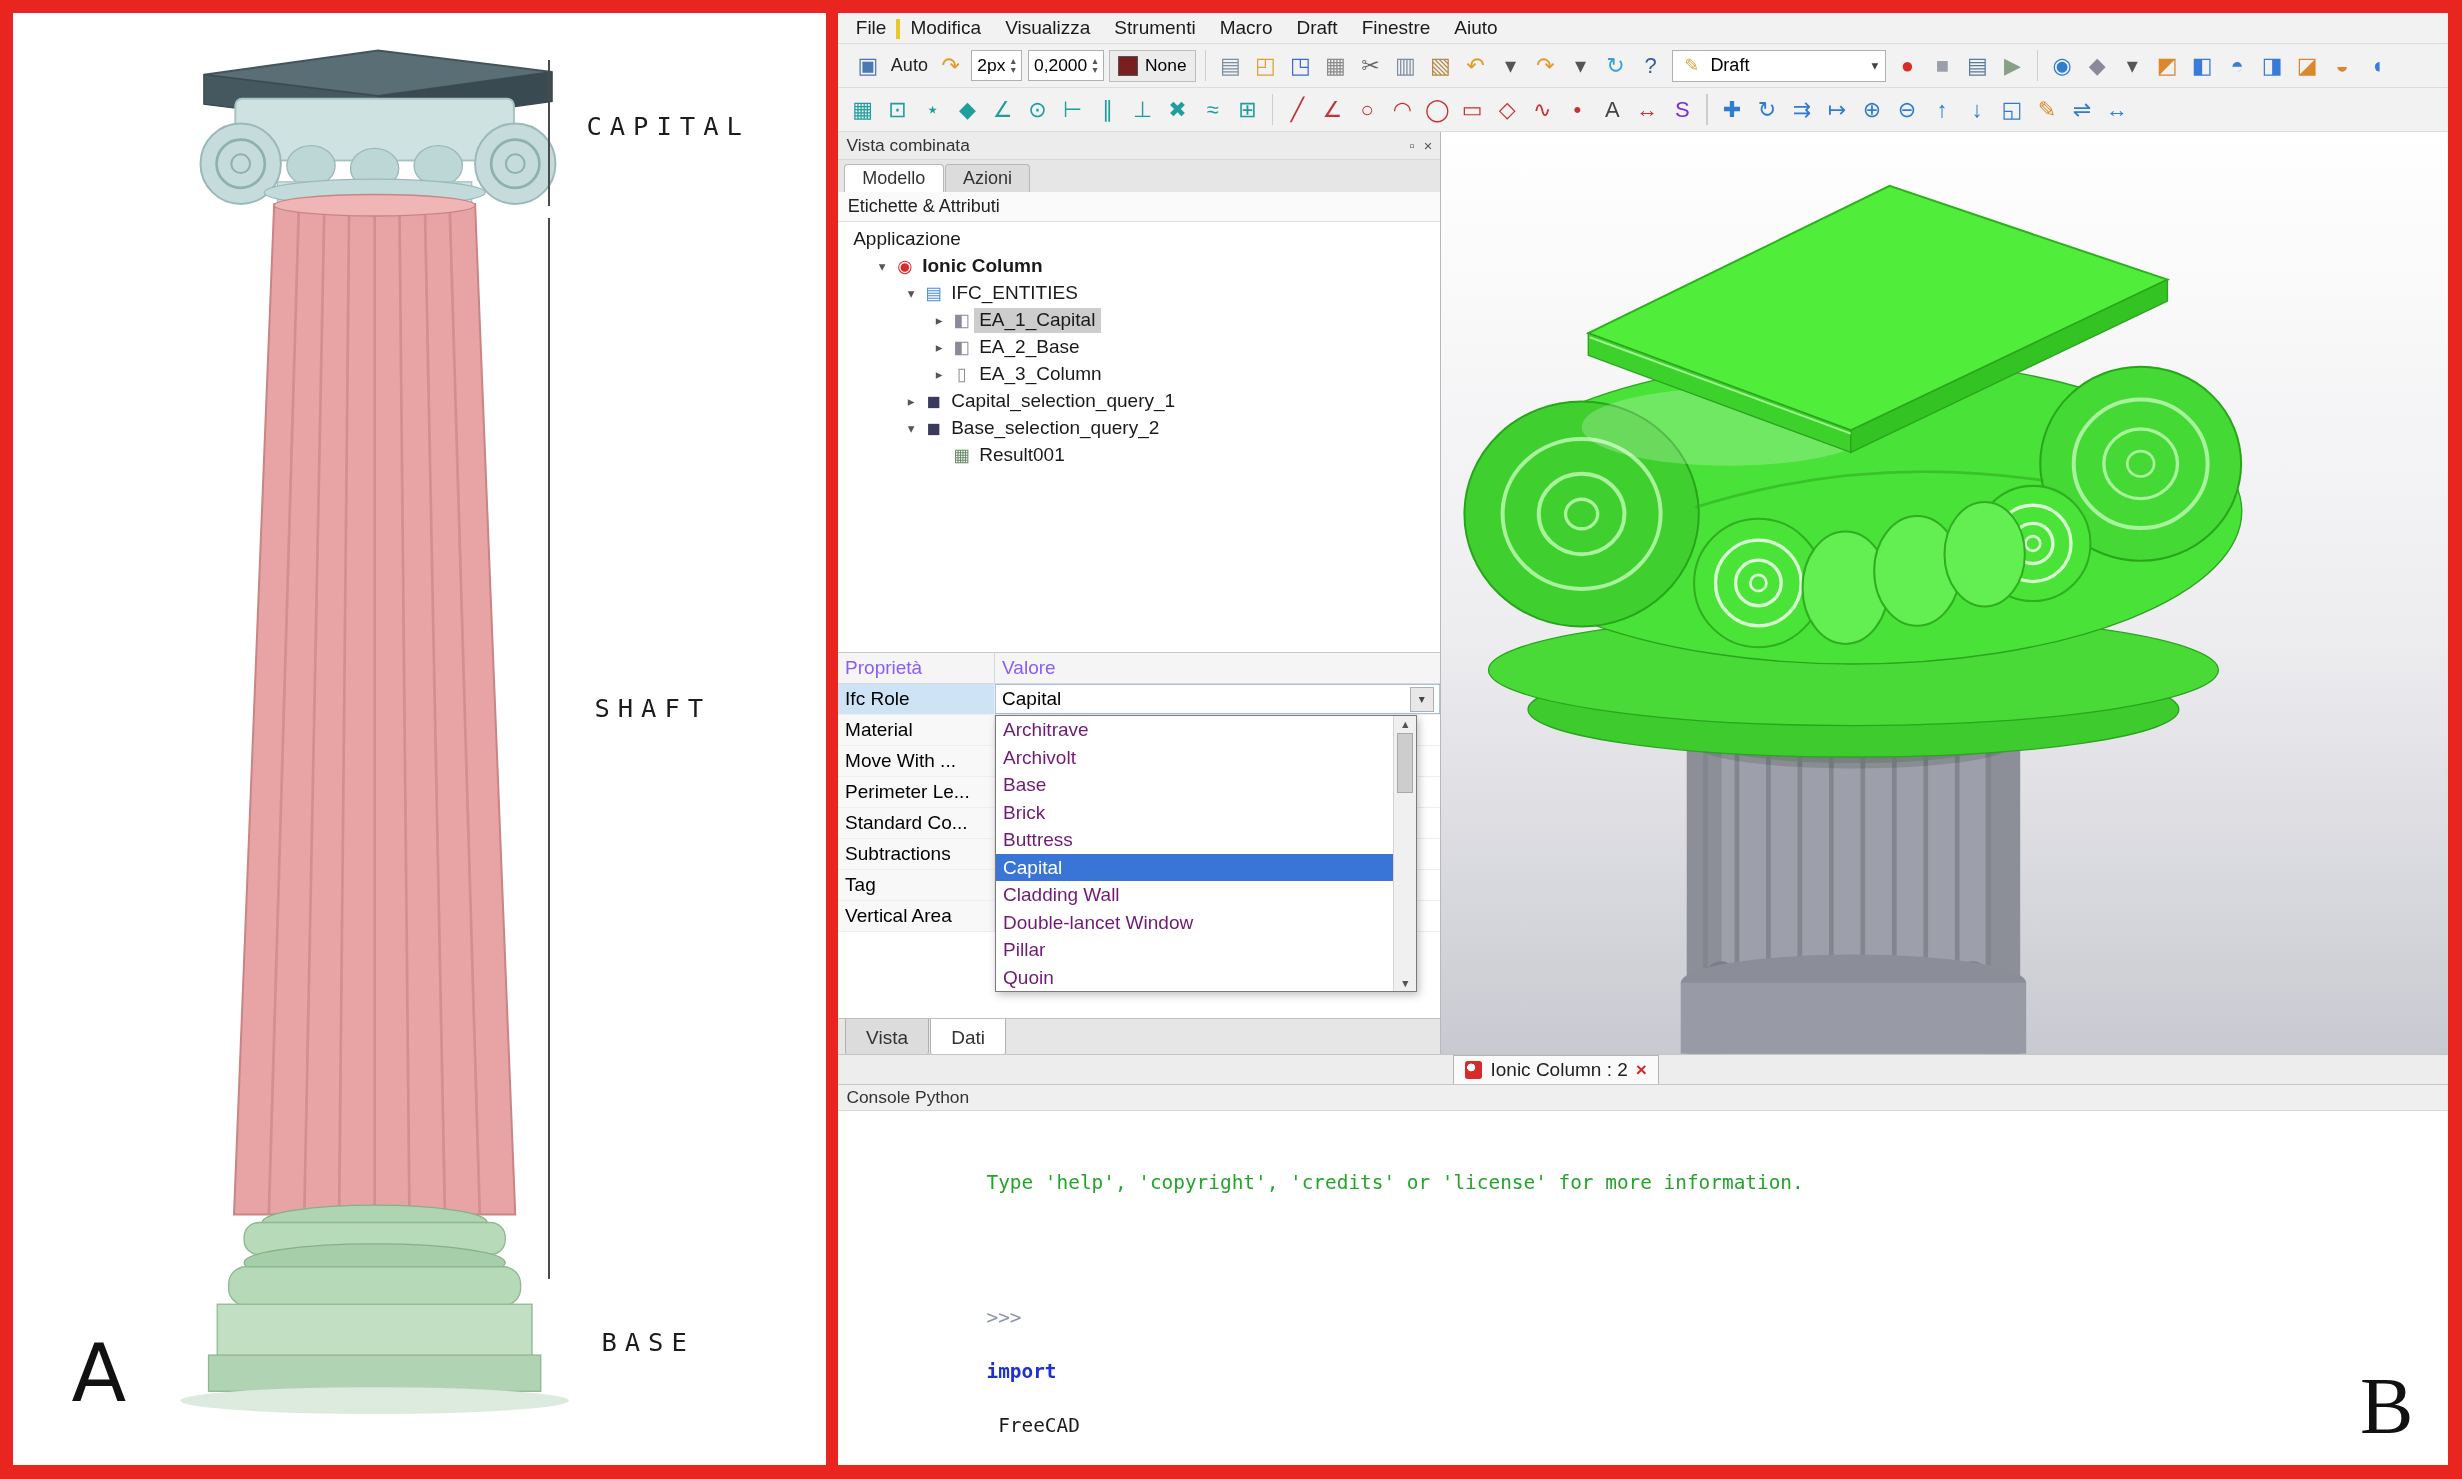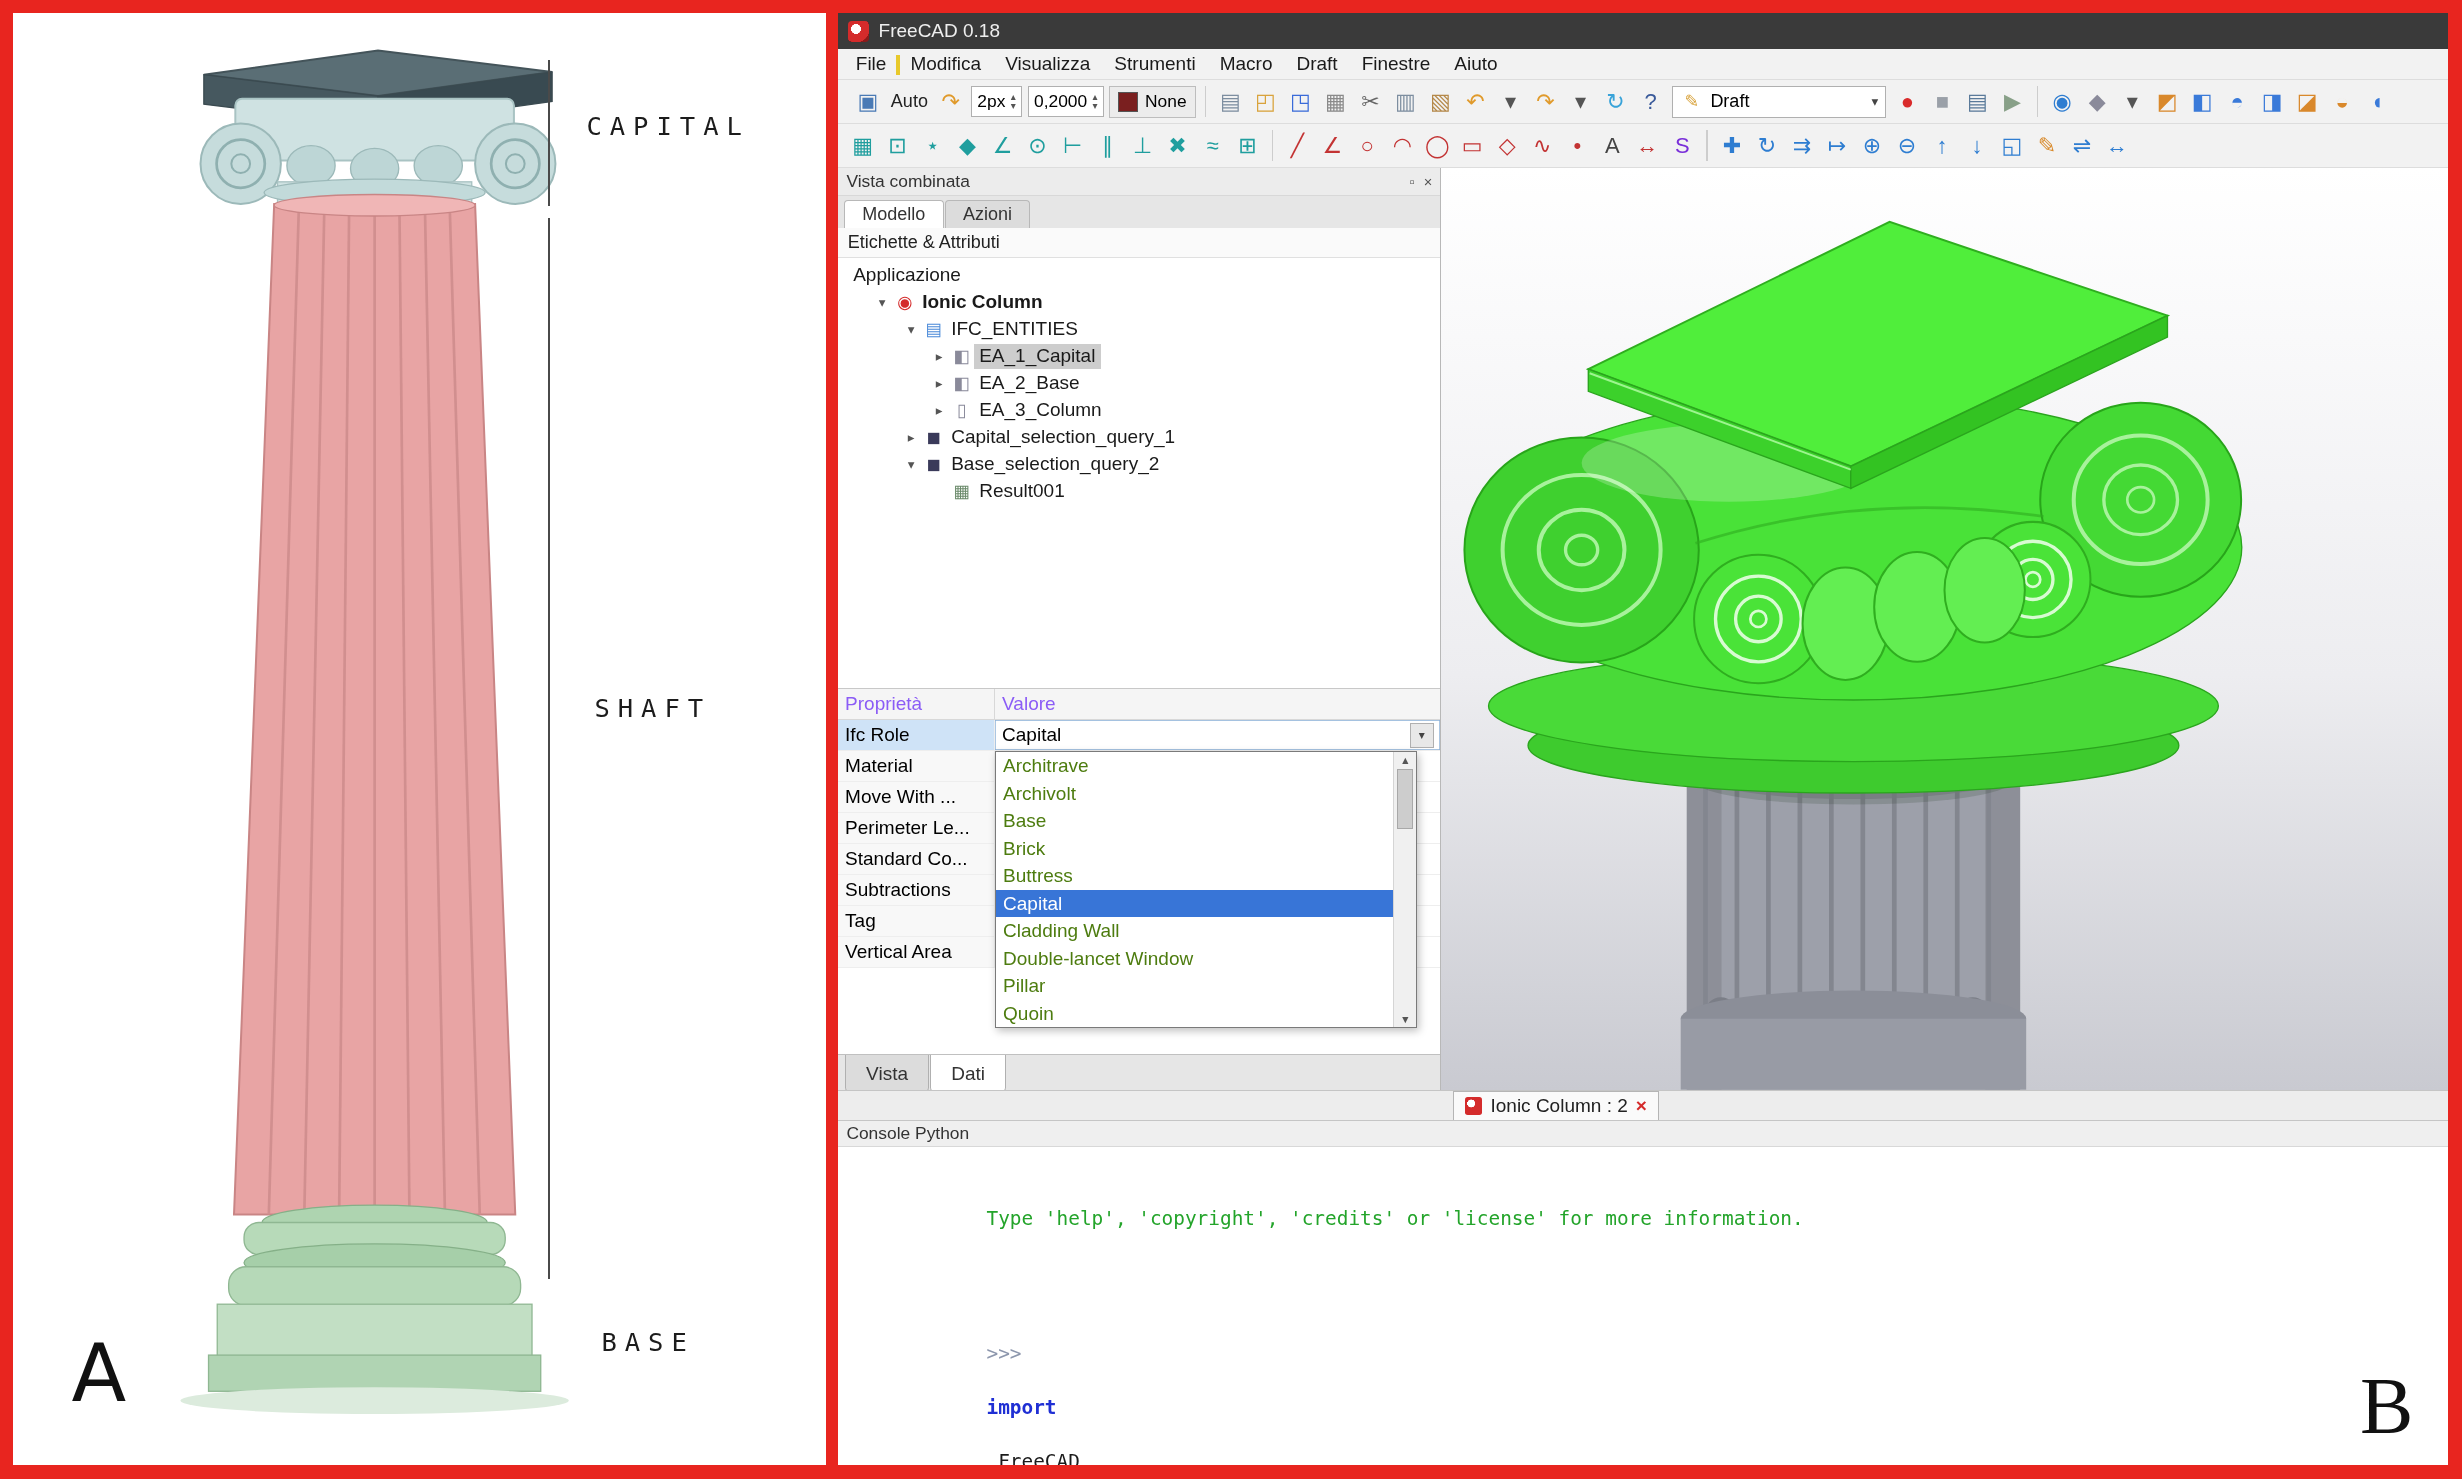--- a/index.html
+++ b/index.html
@@ -56,21 +56,21 @@
   .phead .pv{flex:1;display:flex;align-items:center;padding:0 6.7px}
   .prow{display:flex;height:31px;border-bottom:0.7px solid #eeeeee}
   .prow .pn{width:157px;border-right:0.7px solid #eeeeee;background:#f8f8f8;display:flex;align-items:center;padding:0 6.7px;white-space:nowrap;overflow:hidden}
   .prow .pv{flex:1;display:flex;align-items:center;padding:0 6.7px;position:relative}
   .prow.sel .pn{background:#cfe3f7}
   .prow.sel .pv{background:#fff;box-shadow:inset 0 0 0 0.7px #88aed6}
   .pcombo{display:none;margin-left:auto;width:24px;height:25.5px;background:#e8e8e8;border:0.7px solid #b0b0b0;align-items:center;justify-content:center;font-size:12px;color:#444}
   .prow.sel .pcombo{display:flex}
   .ddlist{position:absolute;left:157px;width:422px;top:62px;background:#fff;border:0.7px solid #7a7a7a;display:flex;z-index:30;box-shadow:2px 3.3px 8px rgba(0,0,0,.25)}
   .ddopts{flex:1}
-  .ddopt{height:27.5px;display:flex;align-items:center;padding:0 6.7px;font-size:19px;color:#4d7c0f;white-space:nowrap;overflow:hidden}
+  .ddopt{height:27.5px;display:flex;align-items:center;padding:0 6.7px;font-size:19px;color:#701a75;white-space:nowrap;overflow:hidden}
   .ddopt.sel{background:#3875d7;color:#fff}
   .ddscroll{width:23px;background:#f0f0f0;border-left:0.7px solid #d5d5d5;display:flex;flex-direction:column;align-items:center;padding:2px 0;color:#555;font-size:10.7px}
   .ddthumb{width:16px;height:60px;background:#cdcdcd;border:0.7px solid #a8a8a8;margin-top:2.7px}
   .ddscroll .sdown{margin-top:auto}
   .btabs{height:36px;background:#e6e6e6;border-top:0.7px solid #c0c0c0;display:flex;padding:0 6.7px;align-items:flex-start;gap:1.3px;flex:none}
   .btab{height:38px;padding:8px 20px;display:flex;align-items:center;font-size:19px;background:#dcdcdc;border:0.7px solid #b0b0b0;border-top:none;border-radius:0 0 5.4px 5.4px;color:#333}
   .btab.active{background:#fff}
   
   .viewport{flex:1;position:relative;background:linear-gradient(#ffffff,#ededf0 55%,#c9cad1)}
   .viewport svg{position:absolute;inset:0}
@@ -142,24 +142,20 @@
     <div class="annline" style="top:47px;height:146px"></div>
     <div class="annline" style="top:205px;height:1061px"></div>
     <div class="callout" style="left:573px;top:98px">CAPITAL</div>
     <div class="callout" style="left:581px;top:680px">SHAFT</div>
     <div class="callout" style="left:588px;top:1314px">BASE</div>
     <div class="panel-letter letter-a">A</div>
   </div>
 
   <div class="panel panel-b">
 
-    <div class="titlebar">
-      <span class="appicon"></span>
-      <span class="t">FreeCAD 0.18</span>
-    </div>
 
     <div class="menubar">
 
         <span class="menu-item">File</span>
 
         <span class="menu-item">Modifica</span>
 
         <span class="menu-item">Visualizza</span>
 
         <span class="menu-item">Strumenti</span>

